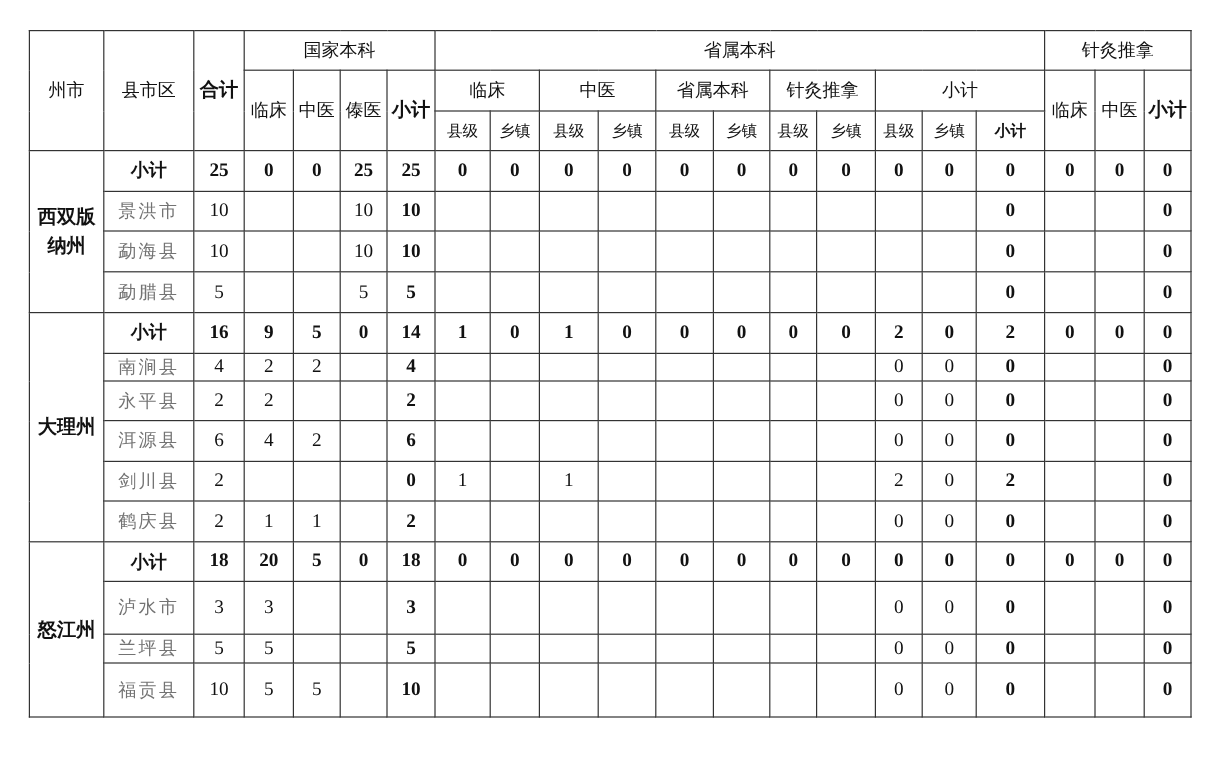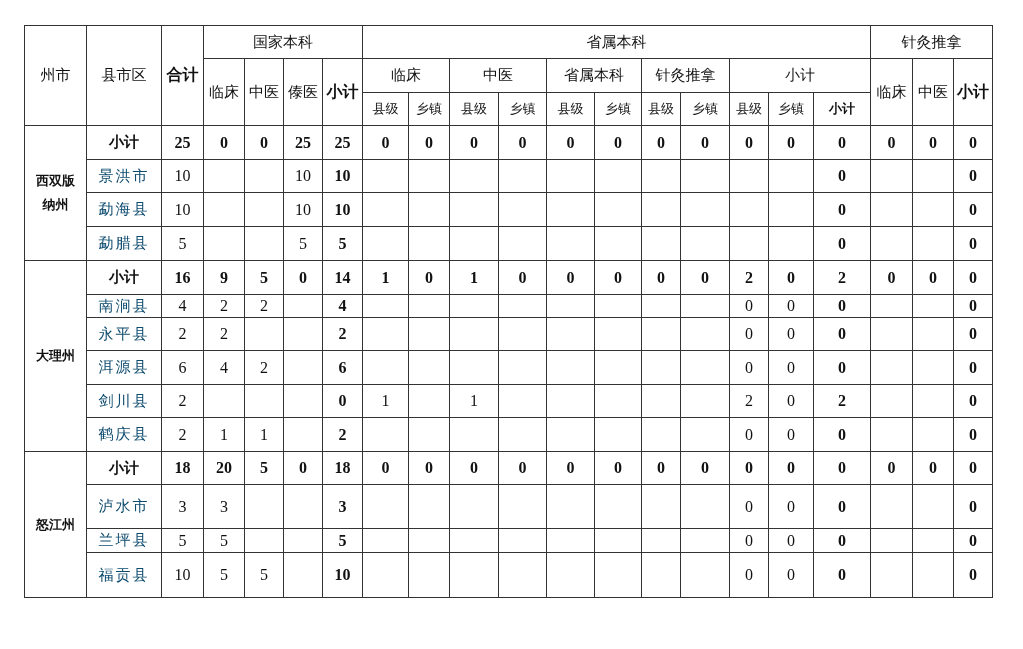--- a/index.html
+++ b/index.html
@@ -12,22 +12,22 @@
   }
   table.grid td, table.grid th {
     border: 1px solid #333;
     padding: 0; text-align: center; vertical-align: middle;
     overflow: hidden; white-space: nowrap;
   }
   .hd { font-family: "DejaVu Sans", "Liberation Sans", sans-serif; font-weight: normal; font-size: 15px; }
   .hd-sm { font-family: Liberation Sans, sans-serif; font-weight: normal; font-size: 13px; }
   .hd-b { font-family: "DejaVu Sans", "Liberation Sans", sans-serif; font-weight: bold; font-size: 16px; }
   .hd-b-sm { font-family: "DejaVu Sans", "Liberation Sans", sans-serif; font-weight: bold; font-size: 13px; }
-  .pref { font-family: "DejaVu Sans", sans-serif; font-weight: bold; font-size: 13px; line-height: 24px; white-space: normal !important; }
-  .county { font-family: "DejaVu Serif", "Liberation Serif", serif; font-size: 15px; color: #0c4a6e; letter-spacing: 2px; }
+  .pref { font-family: "DejaVu Sans", sans-serif; font-weight: bold; font-size: 16px; line-height: 24px; white-space: normal !important; }
+  .county { font-family: "DejaVu Serif", "Liberation Serif", serif; font-size: 15px; color: #737373; letter-spacing: 2px; }
   .subtotal-label { font-family: "DejaVu Sans", sans-serif; font-weight: bold; font-size: 15px; }
   .num { font-family: "Liberation Serif", "DejaVu Serif", serif; font-size: 16px; }
   .num-b { font-family: "Liberation Serif", "DejaVu Serif", serif; font-size: 16px; font-weight: bold; }
   .thick-top td { border-top: 1.5px solid #111; }
 </style>
 </head>
 <body>
 
 <table class="grid">
   <colgroup>

